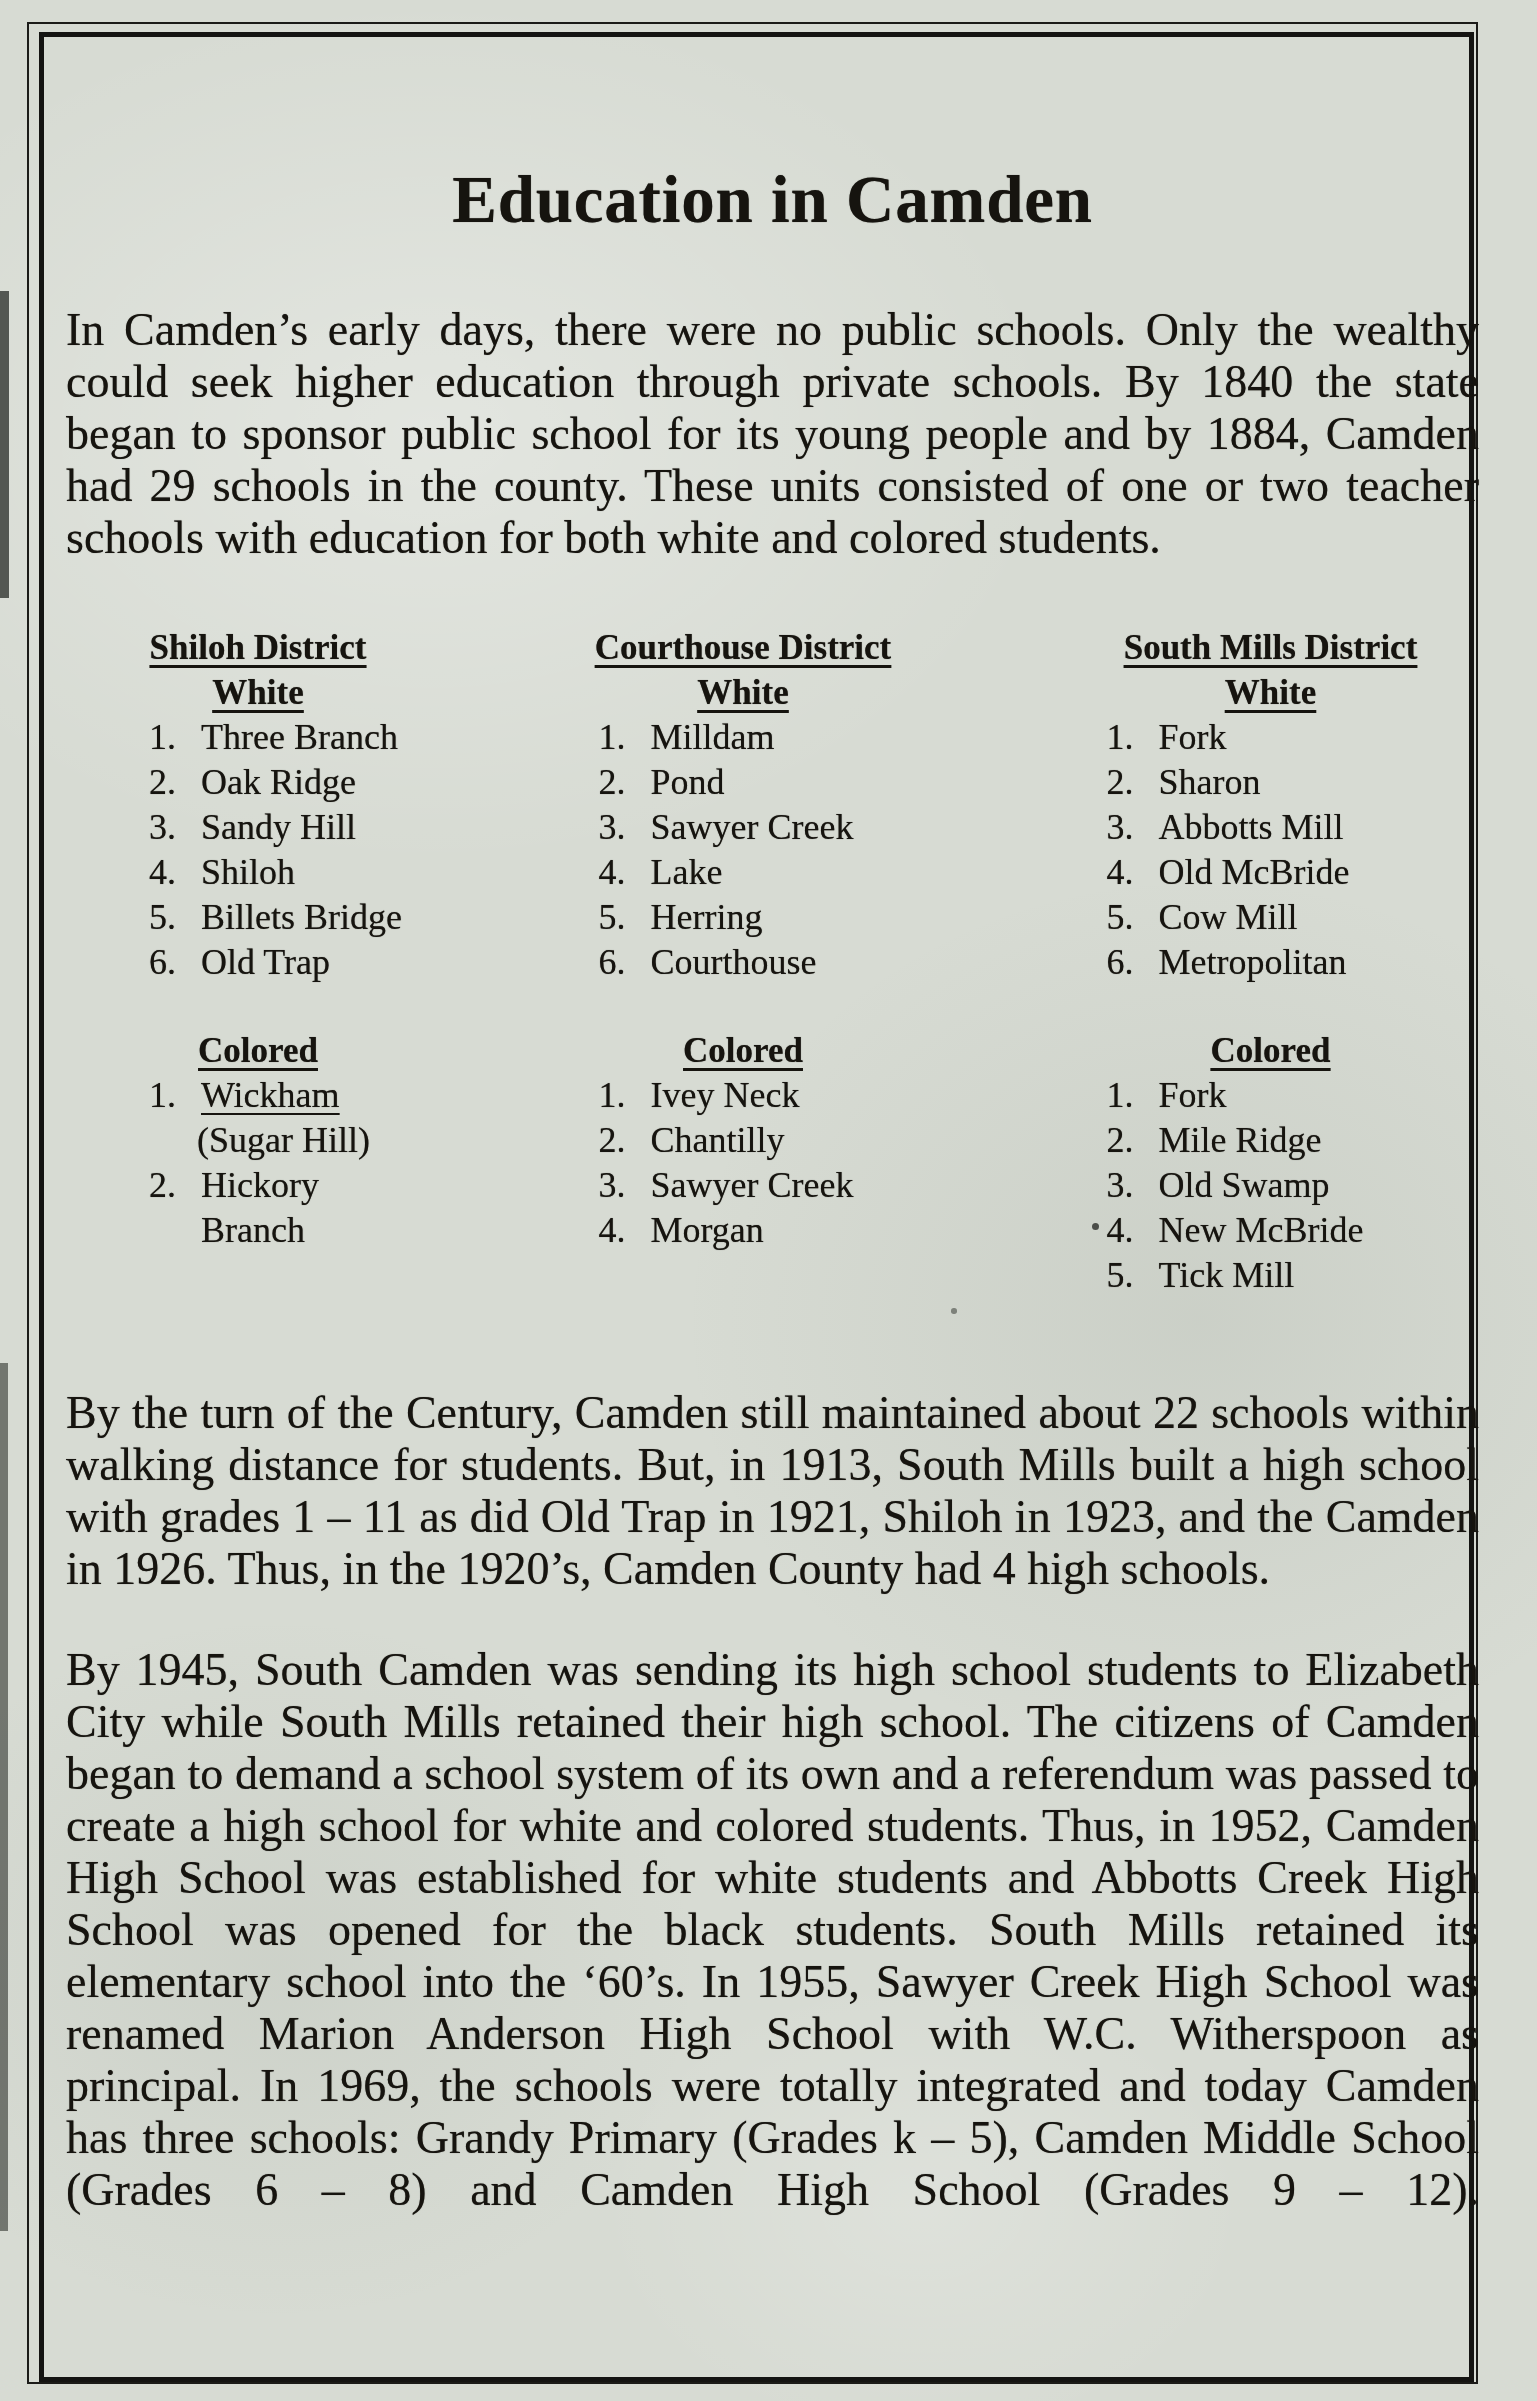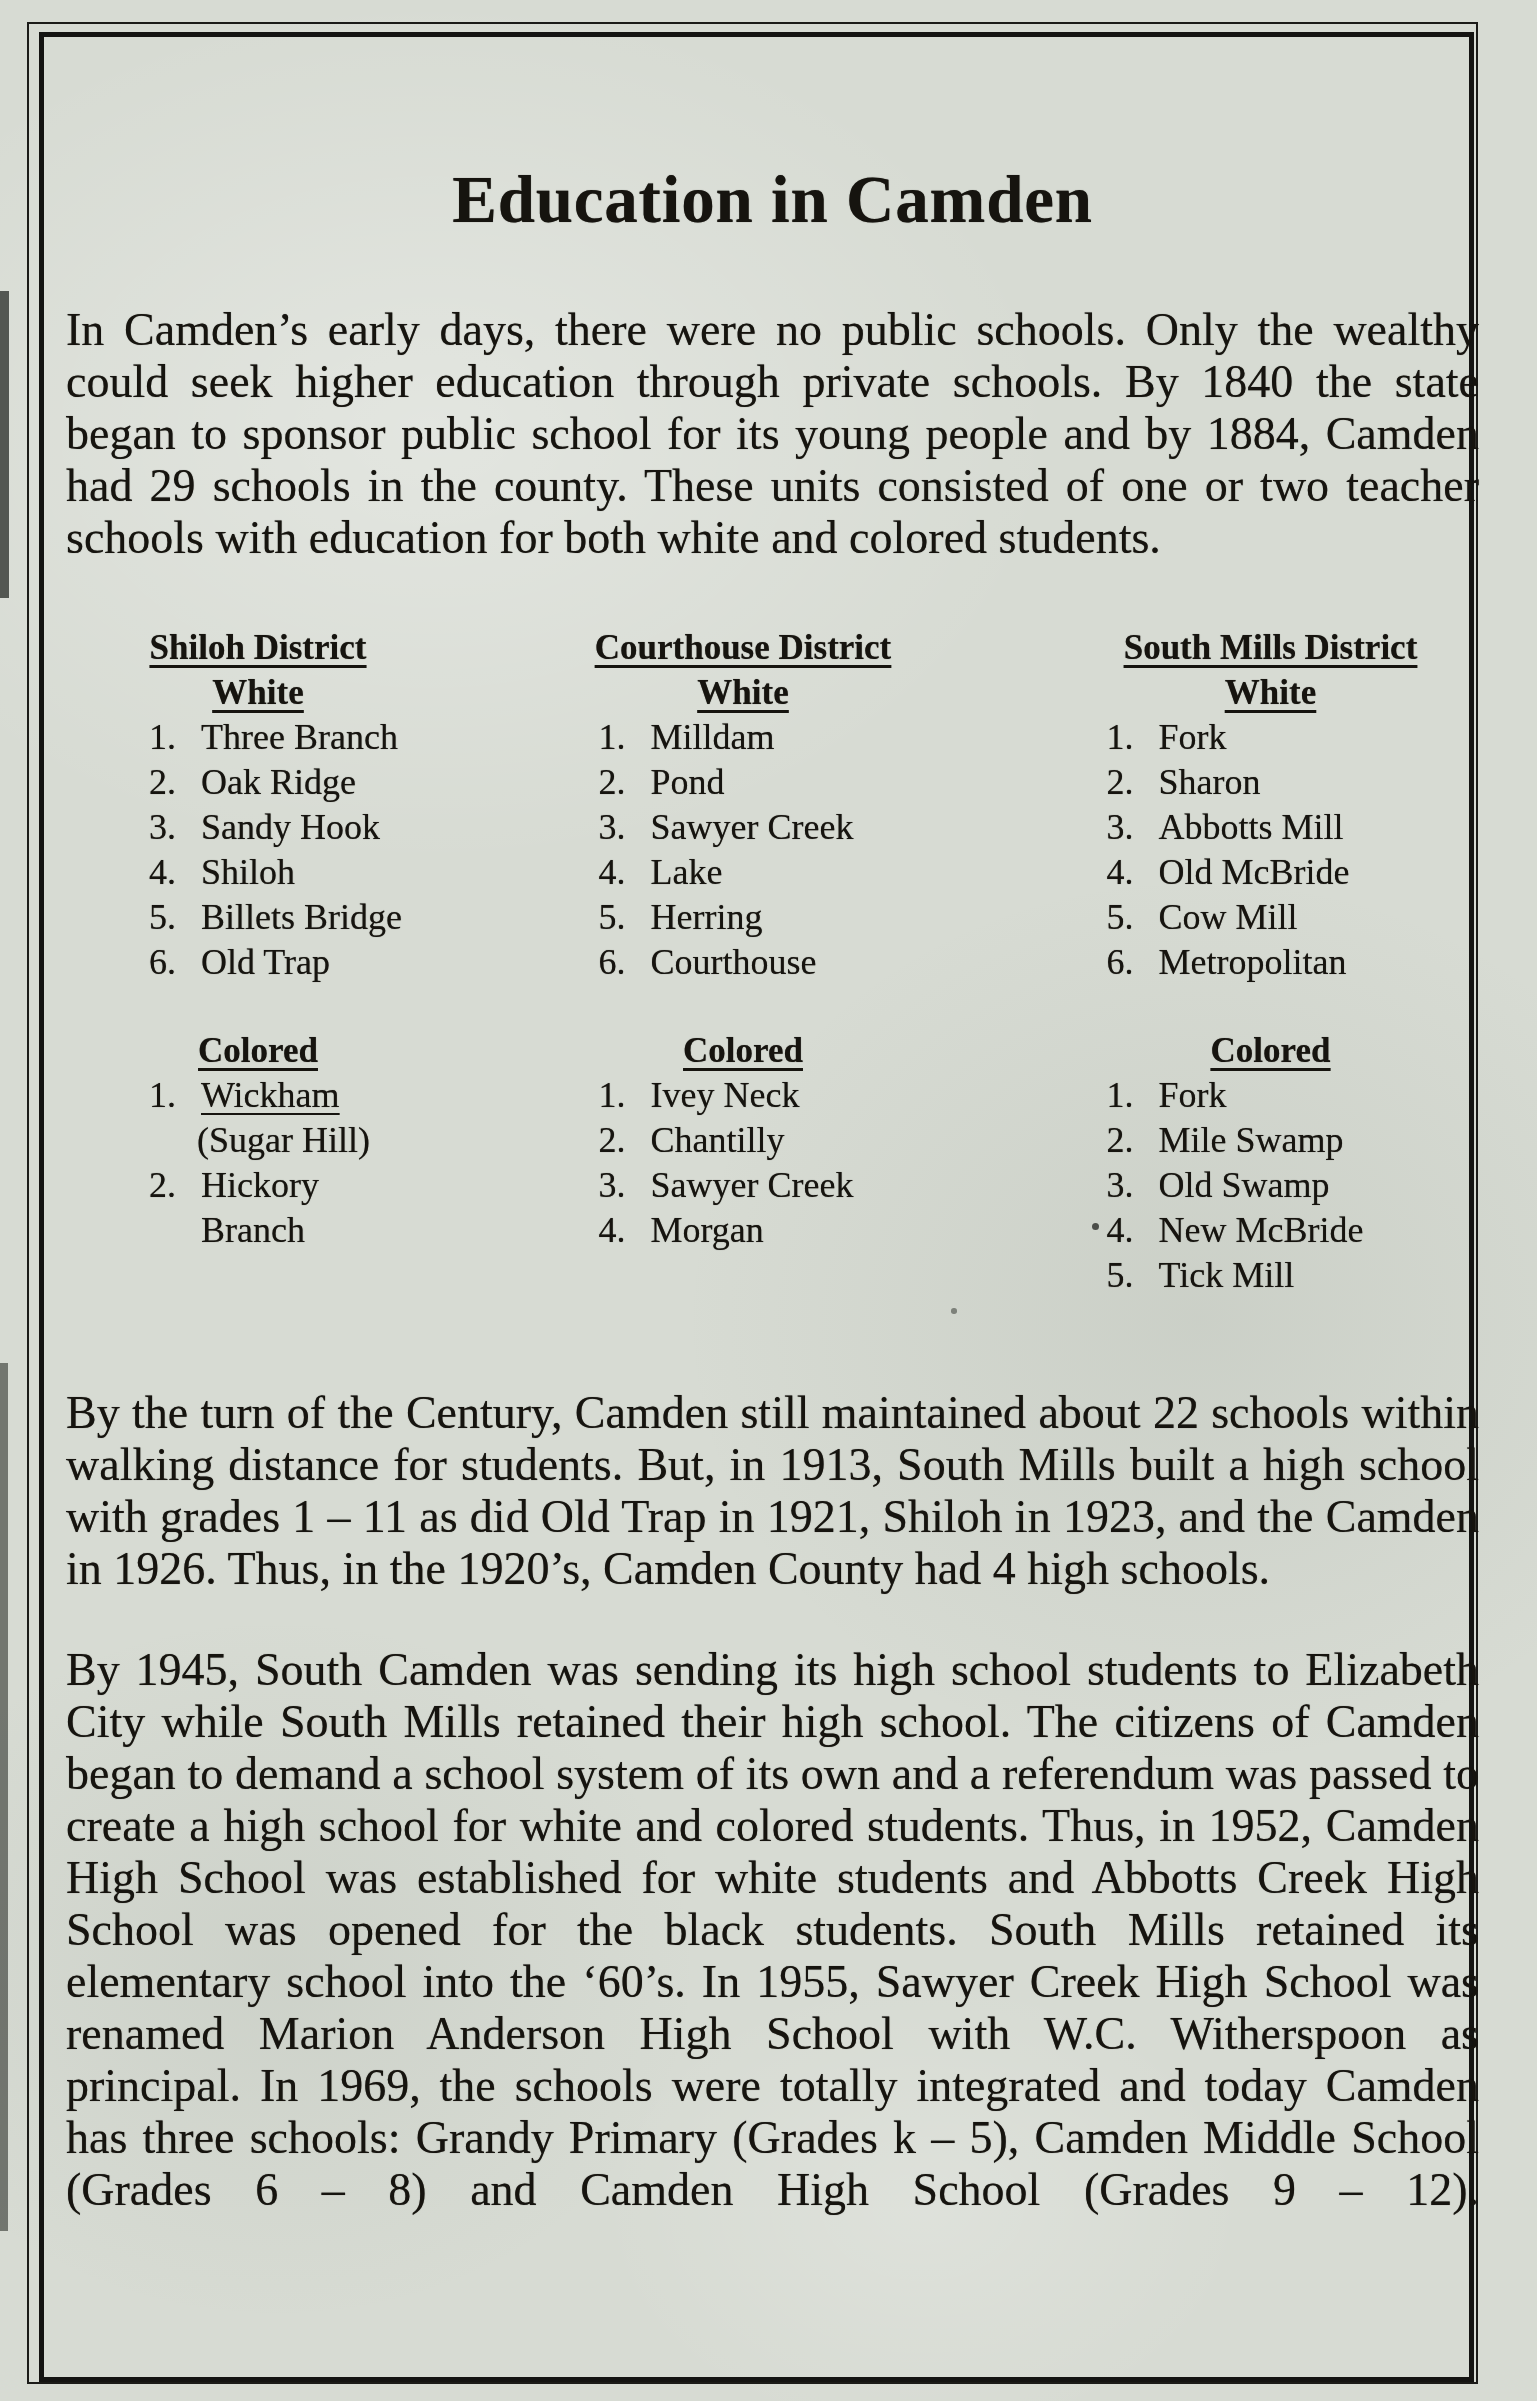--- a/index.html
+++ b/index.html
@@ -101,21 +101,21 @@
           </div>
           <div class="item">
             <div class="row">
               <span class="num">2.</span>
               <span class="txt">Oak Ridge</span>
             </div>
           </div>
           <div class="item">
             <div class="row">
               <span class="num">3.</span>
-              <span class="txt">Sandy Hook</span>
+              <span class="txt">Sandy Hill</span>
             </div>
           </div>
           <div class="item">
             <div class="row">
               <span class="num">4.</span>
               <span class="txt">Shiloh</span>
             </div>
           </div>
           <div class="item">
             <div class="row">
@@ -261,21 +261,21 @@
         <div class="list">
           <div class="item">
             <div class="row">
               <span class="num">1.</span>
               <span class="txt">Fork</span>
             </div>
           </div>
           <div class="item">
             <div class="row">
               <span class="num">2.</span>
-              <span class="txt">Mile Swamp</span>
+              <span class="txt">Mile Ridge</span>
             </div>
           </div>
           <div class="item">
             <div class="row">
               <span class="num">3.</span>
               <span class="txt">Old Swamp</span>
             </div>
           </div>
           <div class="item">
             <div class="row">

